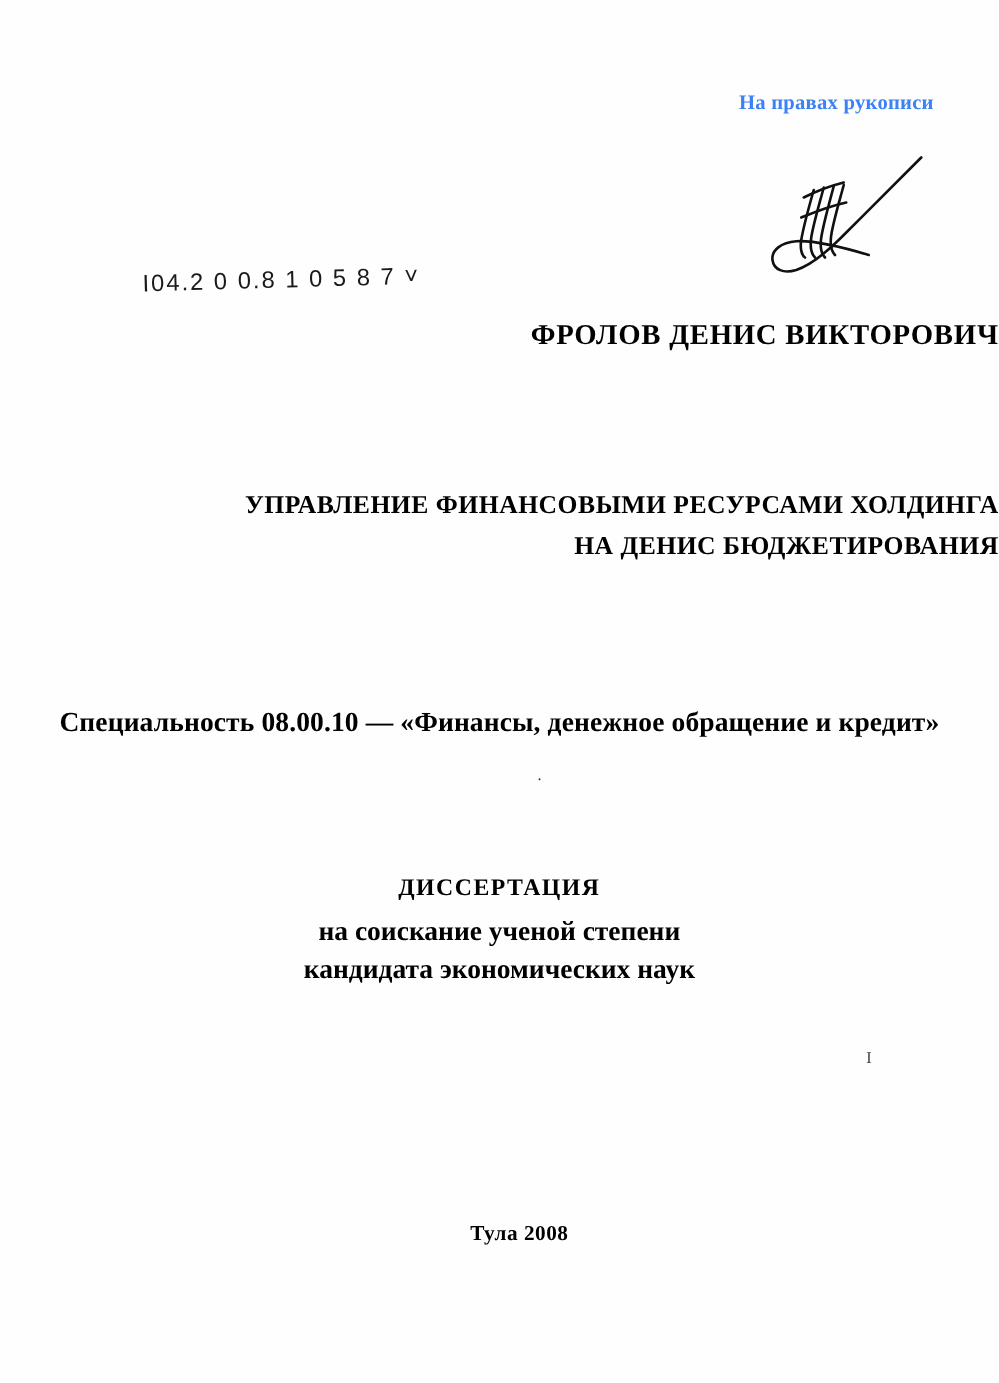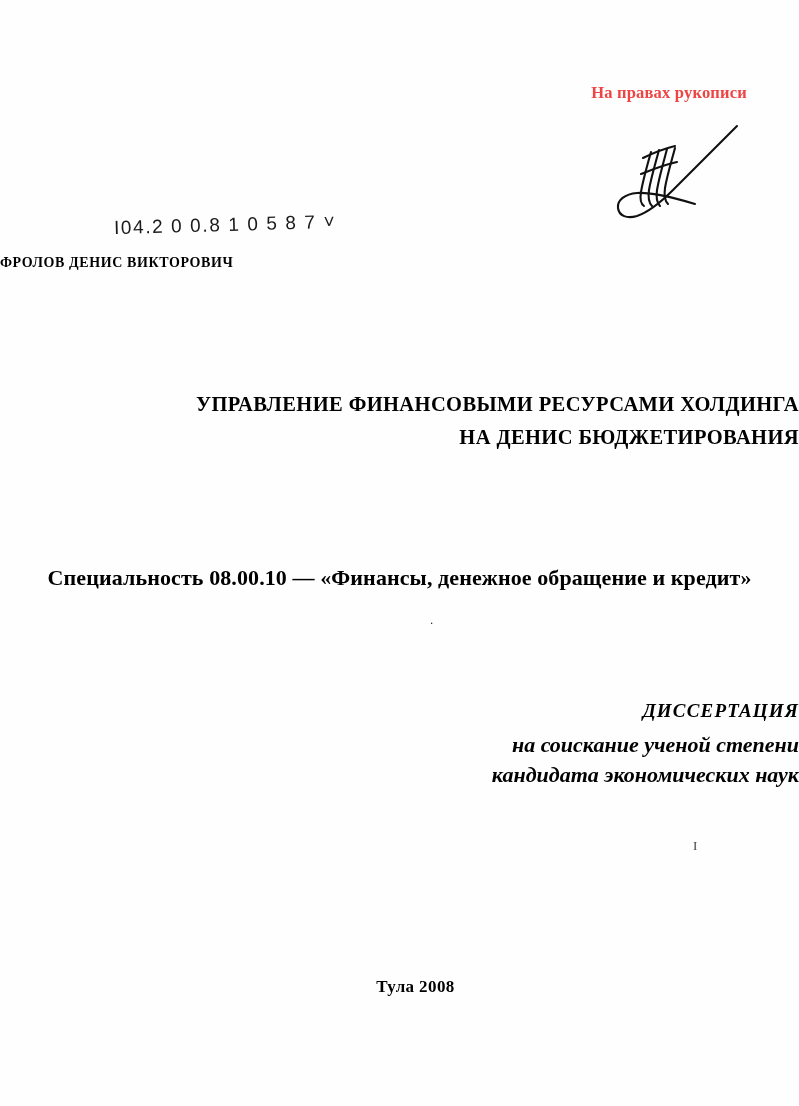--- a/index.html
+++ b/index.html
@@ -13,27 +13,27 @@
   }
   .page {
     position: relative;
     width: 799px;
     height: 1106px;
     background: #fefefe;
     overflow: hidden;
   }
   .manuscript-note {
     position: absolute;
-    top: 83px;
+    top: 72px;
     right: 52px;
     font-family: "Liberation Serif", serif;
     font-weight: bold;
     font-size: 16.5px;
     letter-spacing: 0.2px;
-    color: #ef4444;
+    color: #3b82f6;
   }
   .signature {
     position: absolute;
     top: 118px;
     right: 48px;
     width: 160px;
     height: 110px;
   }
   .stamp-number {
     position: absolute;
@@ -43,23 +43,23 @@
     font-size: 19px;
     letter-spacing: 1.6px;
     color: #1a1a1a;
     transform: rotate(-1.6deg);
   }
   .author {
     position: absolute;
     top: 255px;
     left: 0;
     width: 100%;
-    text-align: left;
+    text-align: right;
     font-weight: bold;
-    font-size: 14px;
+    font-size: 23px;
     letter-spacing: 0.6px;
   }
   .title-block {
     position: absolute;
     top: 388px;
     left: 0;
     width: 100%;
     text-align: right;
     font-weight: bold;
     font-size: 20.5px;
@@ -84,22 +84,21 @@
     top: 612px;
     left: 430px;
     font-size: 13px;
     color: #333;
   }
   .dissertation-block {
     position: absolute;
     top: 700px;
     left: 0;
     width: 100%;
-    text-align: right;
-    font-style: italic;
+    text-align: center;
   }
   .dissertation-block .heading {
     font-weight: bold;
     font-size: 19px;
     letter-spacing: 1.2px;
     margin-bottom: 8px;
   }
   .dissertation-block .sub {
     font-weight: bold;
     font-size: 22px;

